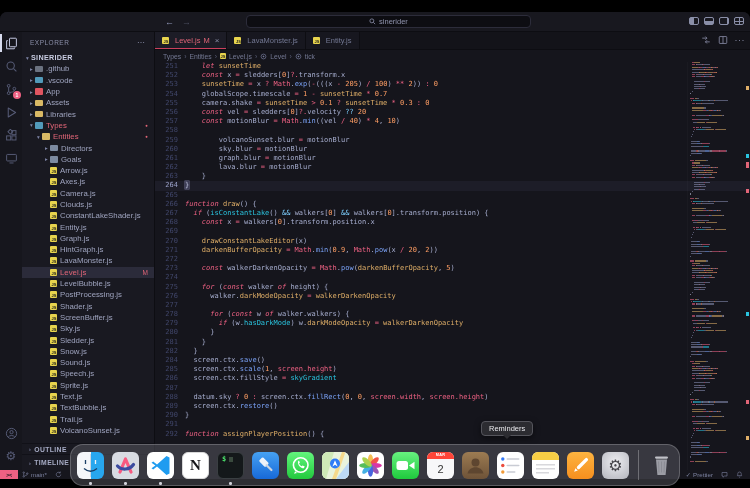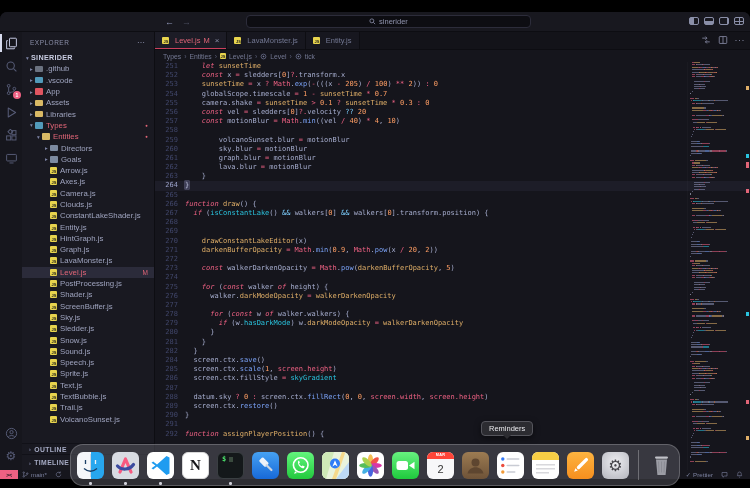--- a/index.html
+++ b/index.html
@@ -338,37 +338,42 @@
             <span class="tlabel">ConstantLakeShader.js</span>
           </div>
           <div class="trow" style="padding-left:21px">
             <span class="chev"></span>
             <span class="jico">JS</span>
             <span class="tlabel">Entity.js</span>
           </div>
           <div class="trow" style="padding-left:21px">
             <span class="chev"></span>
             <span class="jico">JS</span>
+            <span class="tlabel">Graph.js</span>
+          </div>
+          <div class="trow" style="padding-left:21px">
+            <span class="chev"></span>
+            <span class="jico">JS</span>
             <span class="tlabel">HintGraph.js</span>
-          </div>
-          <div class="trow" style="padding-left:21px">
-            <span class="chev"></span>
-            <span class="jico">JS</span>
-            <span class="tlabel">Graph.js</span>
           </div>
           <div class="trow" style="padding-left:21px">
             <span class="chev"></span>
             <span class="jico">JS</span>
             <span class="tlabel">LavaMonster.js</span>
           </div>
           <div class="trow sel" style="padding-left:21px">
             <span class="chev"></span>
             <span class="jico">JS</span>
             <span class="tlabel mod">Level.js</span>
             <span class="tbadge">M</span>
+          </div>
+          <div class="trow" style="padding-left:21px">
+            <span class="chev"></span>
+            <span class="jico">JS</span>
+            <span class="tlabel">LevelBubble.js</span>
           </div>
           <div class="trow" style="padding-left:21px">
             <span class="chev"></span>
             <span class="jico">JS</span>
             <span class="tlabel">PostProcessing.js</span>
           </div>
           <div class="trow" style="padding-left:21px">
             <span class="chev"></span>
             <span class="jico">JS</span>
             <span class="tlabel">Shader.js</span>
@@ -552,20 +557,21 @@
             <div class="code-line">
               <span class="ln">266</span>
               <span class="lc"><span class="tk-kw">function</span><span class="tk-d"> </span><span class="tk-fy">draw</span><span class="tk-d">() {</span></span>
             </div>
             <div class="code-line">
               <span class="ln">267</span>
               <span class="lc"><span class="tk-d">  </span><span class="tk-kw">if</span><span class="tk-d"> (</span><span class="tk-tl">isConstantLake</span><span class="tk-d">() </span><span class="tk-lg">&amp;&amp; </span><span class="tk-d">walkers[</span><span class="tk-num">0</span><span class="tk-d">] </span><span class="tk-lg">&amp;&amp; </span><span class="tk-d">walkers[</span><span class="tk-num">0</span><span class="tk-d">].transform.position) {</span></span>
             </div>
             <div class="code-line">
               <span class="ln">268</span>
+              <span class="lc"><span class="tk-d">    </span><span class="tk-kw">const</span><span class="tk-d"> x </span><span class="tk-op">= </span><span class="tk-d">walkers[</span><span class="tk-num">0</span><span class="tk-d">].transform.position.x</span></span>
             </div>
             <div class="code-line">
               <span class="ln">269</span>
               <span class="lc"></span>
             </div>
             <div class="code-line">
               <span class="ln">270</span>
               <span class="lc"><span class="tk-d">    </span><span class="tk-fy">drawConstantLakeEditor</span><span class="tk-d">(x)</span></span>
             </div>
             <div class="code-line">

